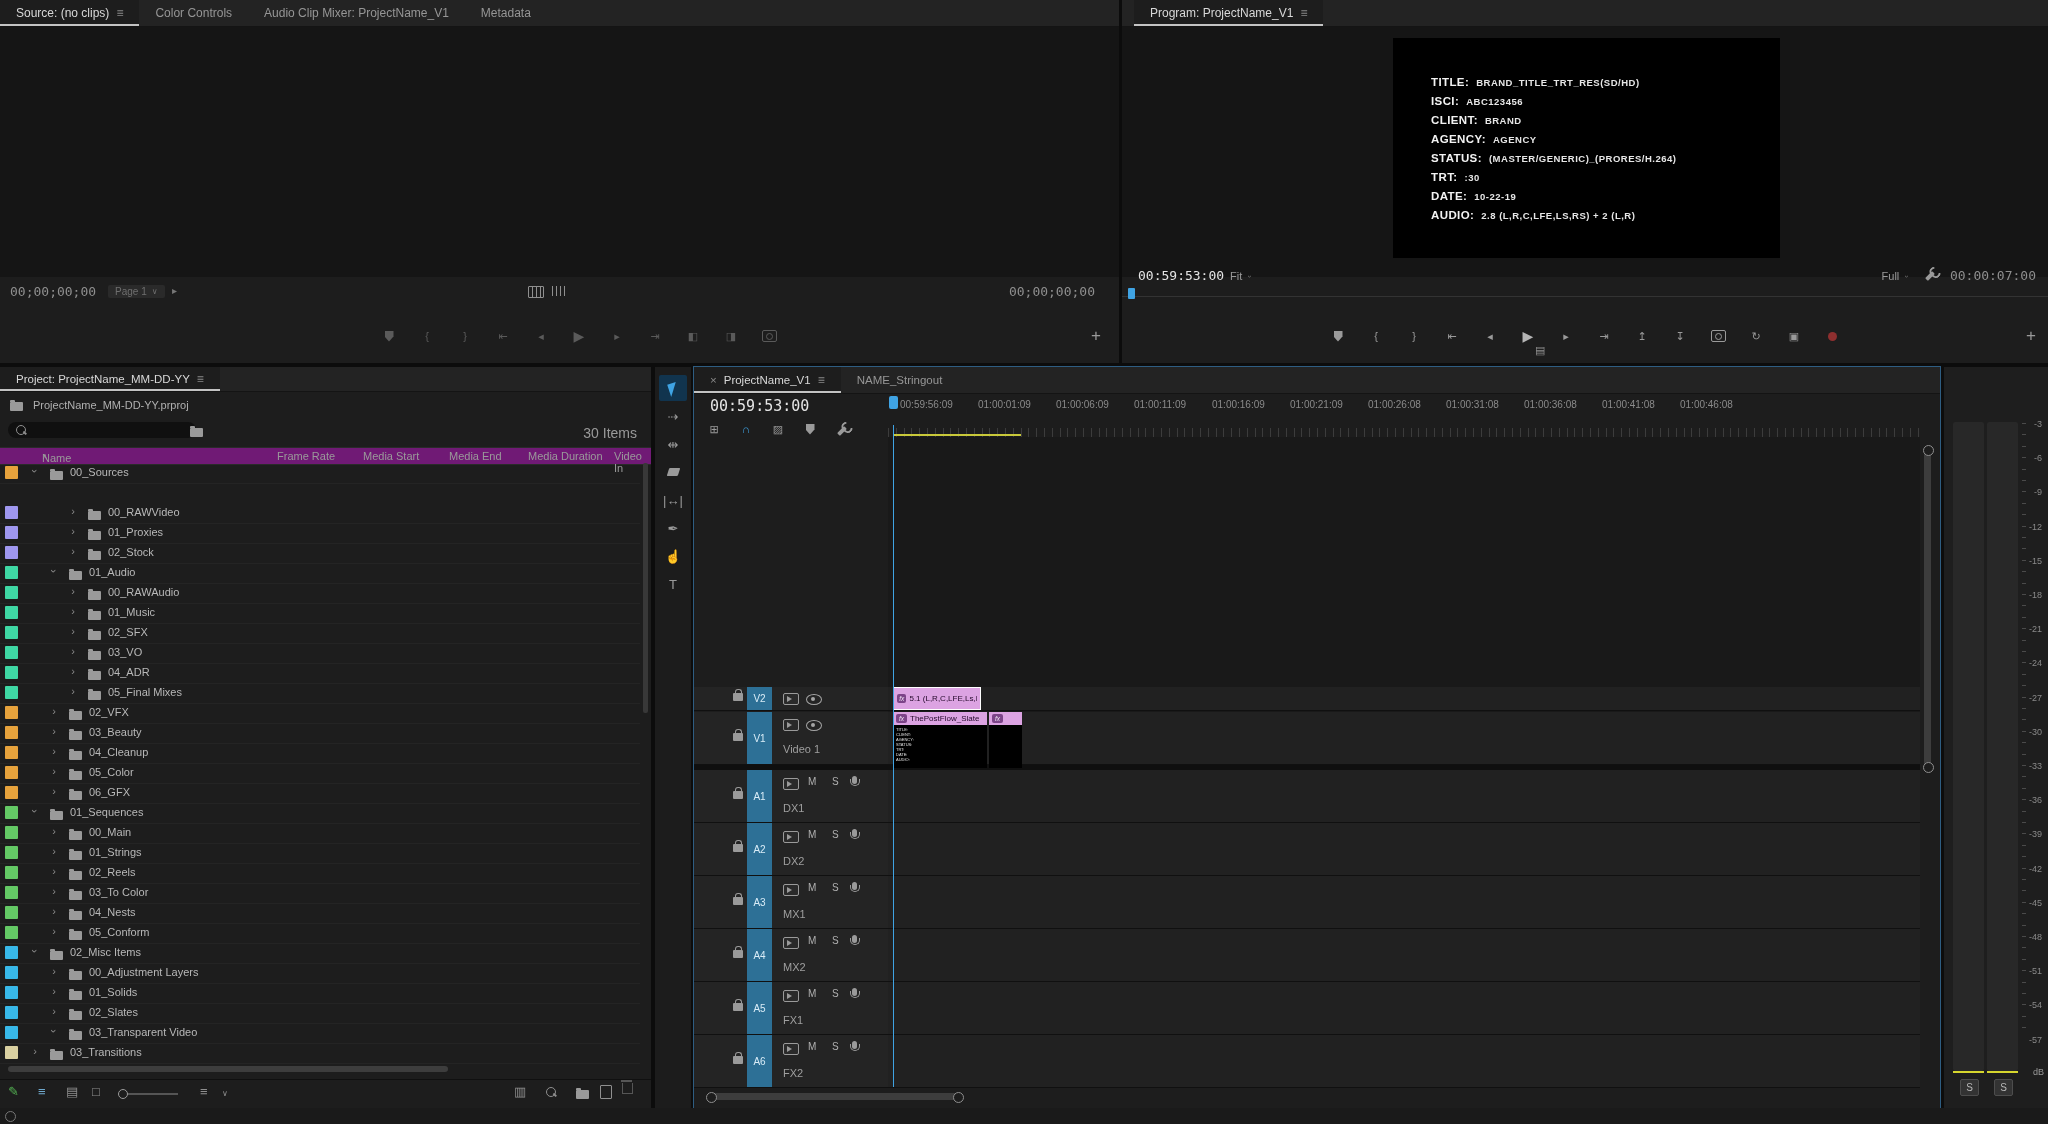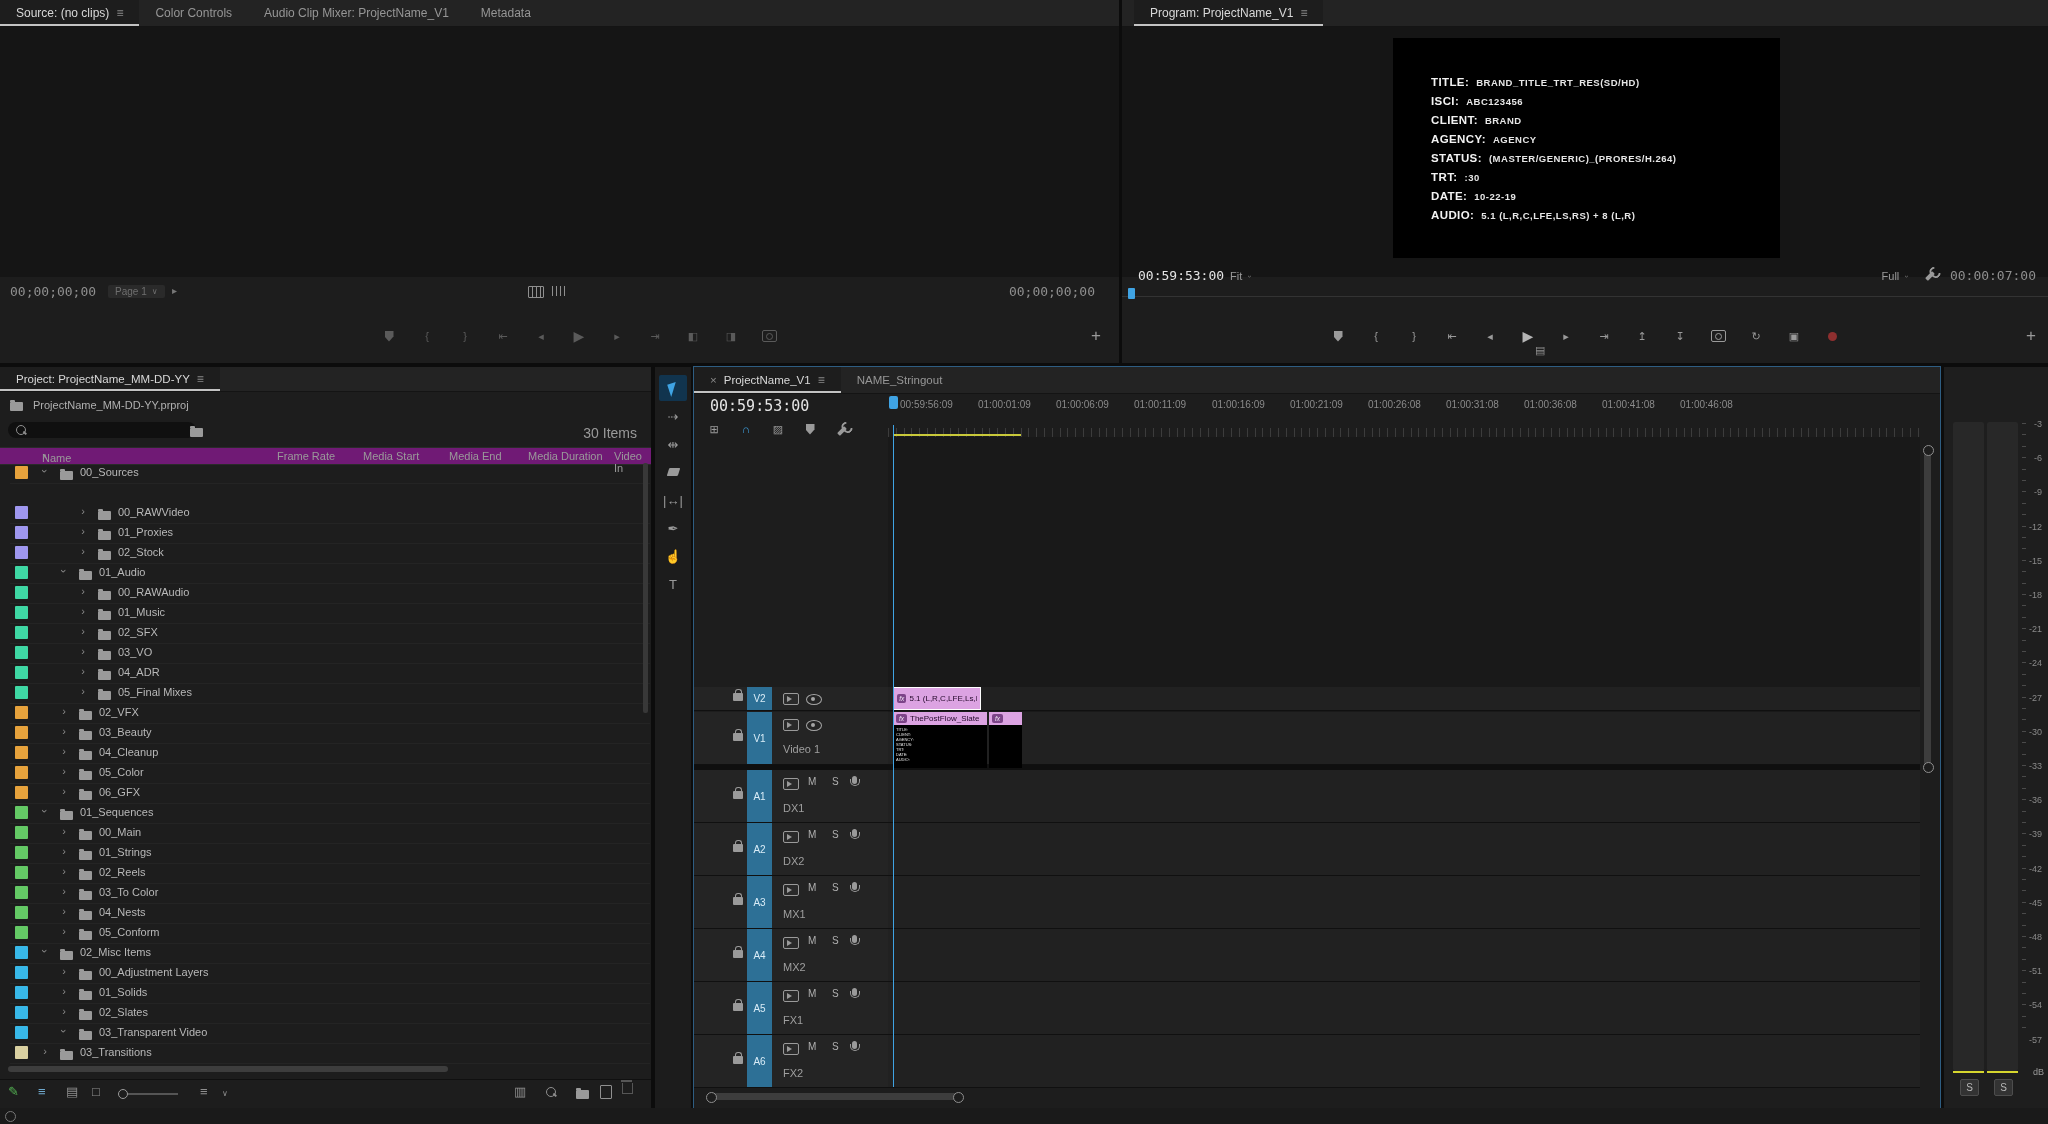--- a/index.html
+++ b/index.html
@@ -76,21 +76,21 @@
   
   #project-panel{left:0;top:367px;width:651px;height:741px;}
   .crumb{position:absolute;left:10px;top:32px;display:flex;align-items:center;gap:10px;
          font-size:11px;color:#b0b0b0;}
   .searchbox{position:absolute;left:8px;top:55px;width:172px;height:16px;background:#101010;
          border-radius:8px;display:flex;align-items:center;gap:6px;padding:0 8px;}
   .items-count{position:absolute;right:14px;top:58px;font-size:14px;color:#9a9a9a;}
   .colhead{position:absolute;top:80px;left:0;right:0;height:16px;font-size:11px;color:#9a9a9a;
          border-top:1px solid #2a2a2a;border-bottom:1px solid #2a2a2a;background:#701a75;}
   .colhead span{position:absolute;top:2px;}
-  #tree{position:absolute;left:0;top:0;right:0;bottom:0;margin-left:10px;}
+  #tree{position:absolute;left:0;top:0;right:0;bottom:0;}
   .trow{position:absolute;left:0;width:640px;height:20px;border-bottom:1px solid #242424;}
   .swatch{position:absolute;left:5px;top:3px;width:13px;height:13px;border-radius:1px;}
   .chev{position:absolute;top:2px;color:#8a8a8a;font-size:11px;width:10px;text-align:center;}
   .chev.open{transform:rotate(90deg);}
   .trow .folder{position:absolute;top:5px;}
   .tname{position:absolute;top:3px;font-size:11px;color:#b8b8b8;white-space:nowrap;}
   .pp-hscroll{position:absolute;left:8px;top:699px;width:440px;height:6px;background:#3d3d3d;border-radius:3px;}
   .pp-vscroll{position:absolute;right:3px;top:96px;width:5px;height:250px;background:#383838;border-radius:2px;}
   .pp-toolbar{position:absolute;left:0;right:0;bottom:4px;height:24px;border-top:1px solid #101010;}
   .pp-toolbar .ic{position:absolute;top:4px;font-size:13px;color:#8f8f8f;}
@@ -264,21 +264,21 @@
             <div class="slate-row">
               <span class="slate-label">TRT:</span>
               <span class="slate-value">:30</span>
             </div>
             <div class="slate-row">
               <span class="slate-label">DATE:</span>
               <span class="slate-value">10-22-19</span>
             </div>
             <div class="slate-row">
               <span class="slate-label">AUDIO:</span>
-              <span class="slate-value">5.1 (L,R,C,LFE,LS,RS) + 8 (L,R)</span>
+              <span class="slate-value">2.8 (L,R,C,LFE,LS,RS) + 2 (L,R)</span>
             </div>
           </div>
       </div>
     </div>
     <div class="mon-controls" style="top:268px;">
       <span class="tc blue" style="position:absolute;left:16px;">00:59:53:00</span>
       <span class="dd" style="position:absolute;left:108px;top:2px;">
         <span>Fit</span>
         <span class="caret">›</span>
       </span>

